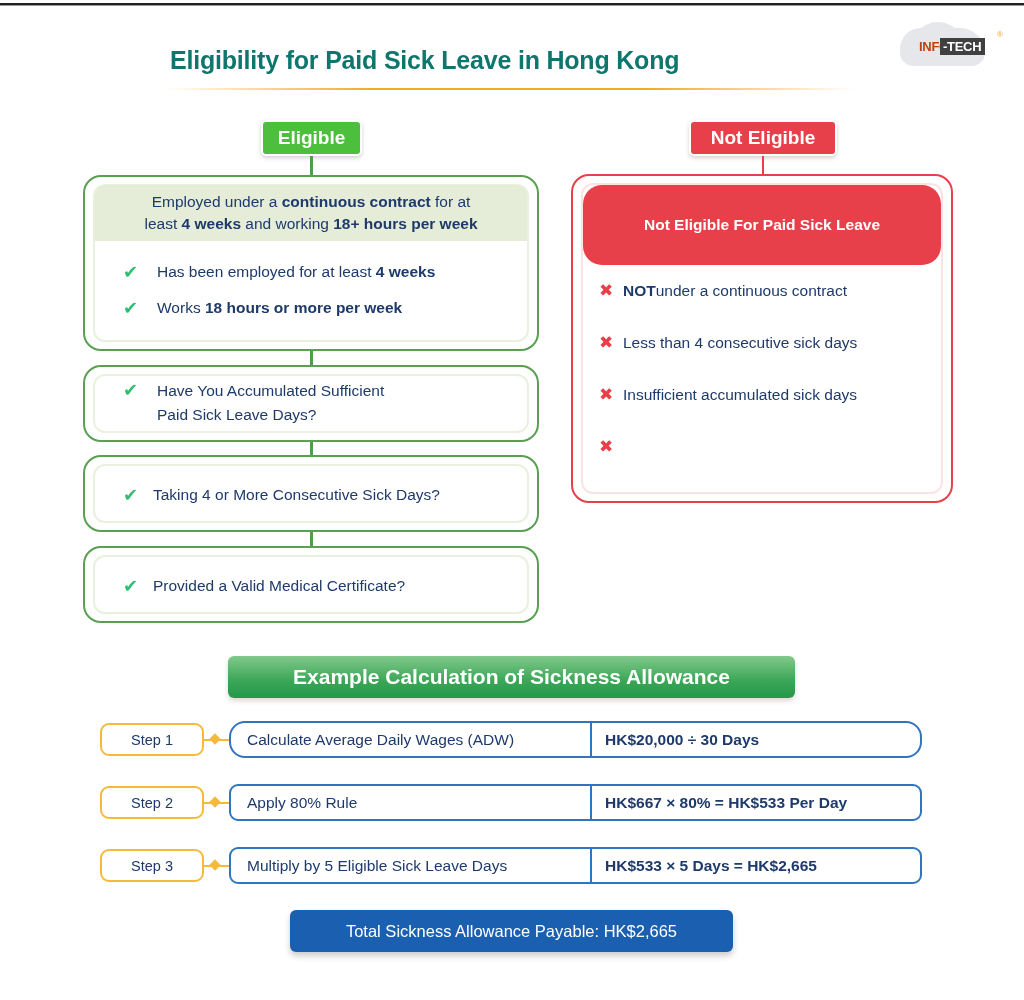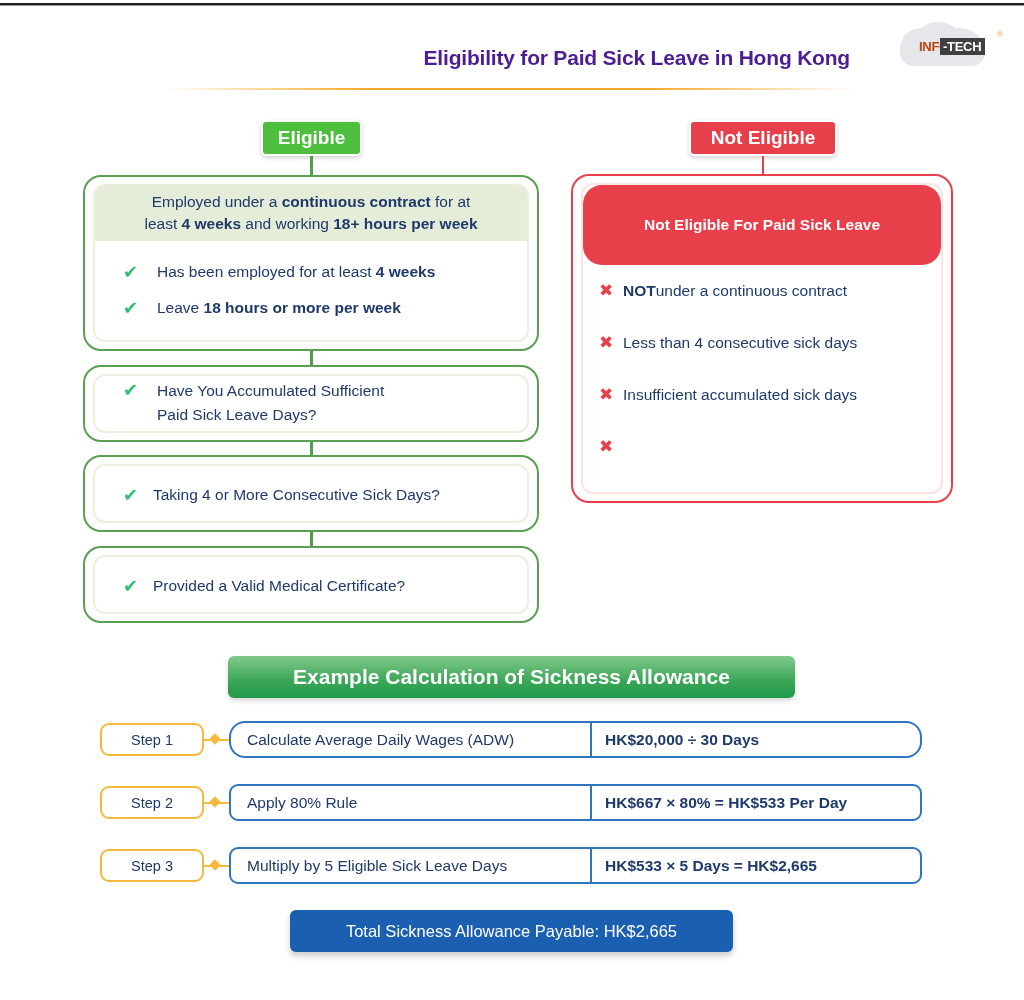--- a/index.html
+++ b/index.html
@@ -1,21 +1,21 @@
 <!DOCTYPE html>
 <html><head>
 <meta charset="utf-8">
 <style>
   * { box-sizing: border-box; margin: 0; padding: 0; }
   html, body { width: 1024px; height: 1000px; background: #ffffff; overflow: hidden; }
   body { font-family: "Liberation Sans", "DejaVu Sans", sans-serif; color: #1e3a6b; position: relative; }
 
   .top-rule { position: absolute; left: 0; top: 0; width: 1024px; height: 6px; background: #fff; border-top: 2px solid #222; border-bottom: 1px solid #999; top: 3px; height: 3px; }
 
-  .title { position: absolute; left: 170px; top: 46px; width: 680px; text-align: right; font-size: 21px; font-weight: bold; color: #4c1d95; letter-spacing: -0.2px; }
+  .title { position: absolute; left: 170px; top: 46px; width: 680px; text-align: left; font-size: 25px; font-weight: bold; color: #0f766e; letter-spacing: -0.2px; }
   .title-rule { position: absolute; left: 165px; top: 88px; width: 690px; height: 2px;
     background: linear-gradient(to right, rgba(247,168,37,0) 0%, #f7a825 30%, #f7a825 70%, rgba(247,168,37,0) 100%); }
 
   .logo { position: absolute; left: 895px; top: 28px; width: 120px; height: 40px; }
   .logo .cloud { position: absolute; left: 5px; top: 0; width: 85px; height: 38px; background: #e6e7ea; border-radius: 22px 26px 14px 14px; }
   .logo .cloud2 { position: absolute; left: 22px; top: -6px; width: 42px; height: 30px; background: #e6e7ea; border-radius: 50%; }
   .logo .info { position: absolute; left: 8px; top: 11px; font-size: 13px; font-weight: bold; color: #c2410c; letter-spacing: -0.3px; margin-left: 16px; }
   .logo .tech { position: absolute; left: 45px; top: 10px; font-size: 13px; font-weight: bold; color: #fff; background: #404040; padding: 1px 4px 1px 3px; letter-spacing: -0.3px; }
   .logo .reg { position: absolute; left: 102px; top: 2px; font-size: 8px; color: #f5a623; }
 
@@ -82,21 +82,21 @@
   <div class="head">
     <span>Employed under a </span><b>continuous contract</b><span> for at</span><br>
     <span>least </span><b>4 weeks</b><span> and working </span><b>18+ hours per week</b>
   </div>
   <div class="chk-row" style="left:38px; top:84px;">
     <span class="chk">✔</span>
     <span>Has been employed for at least </span>&nbsp;<b>4 weeks</b>
   </div>
   <div class="chk-row" style="left:38px; top:120px;">
     <span class="chk">✔</span>
-    <span>Leave </span>&nbsp;<b>18 hours or more per week</b>
+    <span>Works </span>&nbsp;<b>18 hours or more per week</b>
   </div>
 </div>
 
 <div class="vline g" style="left:310px; top:351px; height:15px;"></div>
 
 <div class="gbox gbox2">
   <div class="inner"></div>
   <div class="chk-row" style="left:38px; top:12px; align-items:flex-start;">
     <span class="chk">✔</span>
     <span style="line-height:24px;"><span>Have You Accumulated Sufficient</span><br><span>Paid Sick Leave Days?</span></span>

